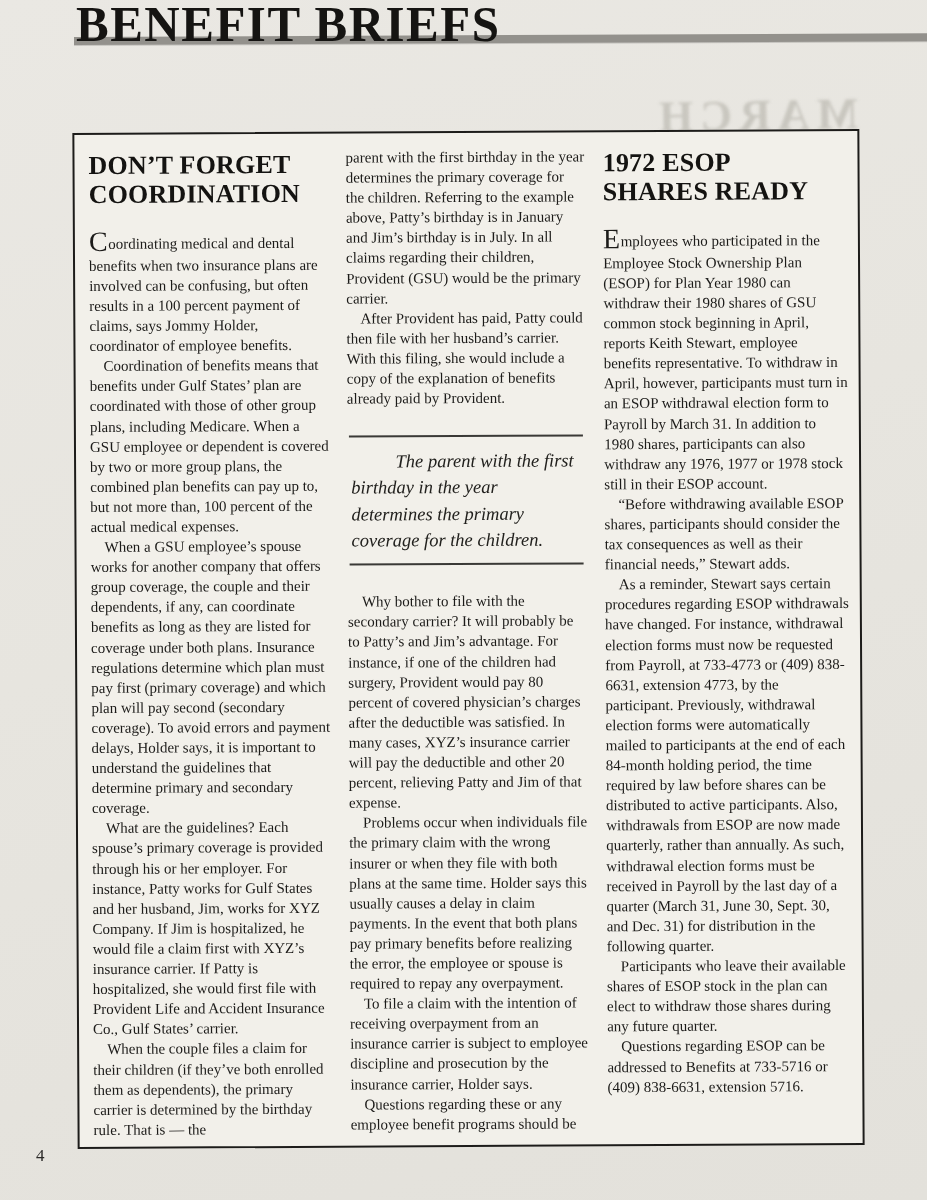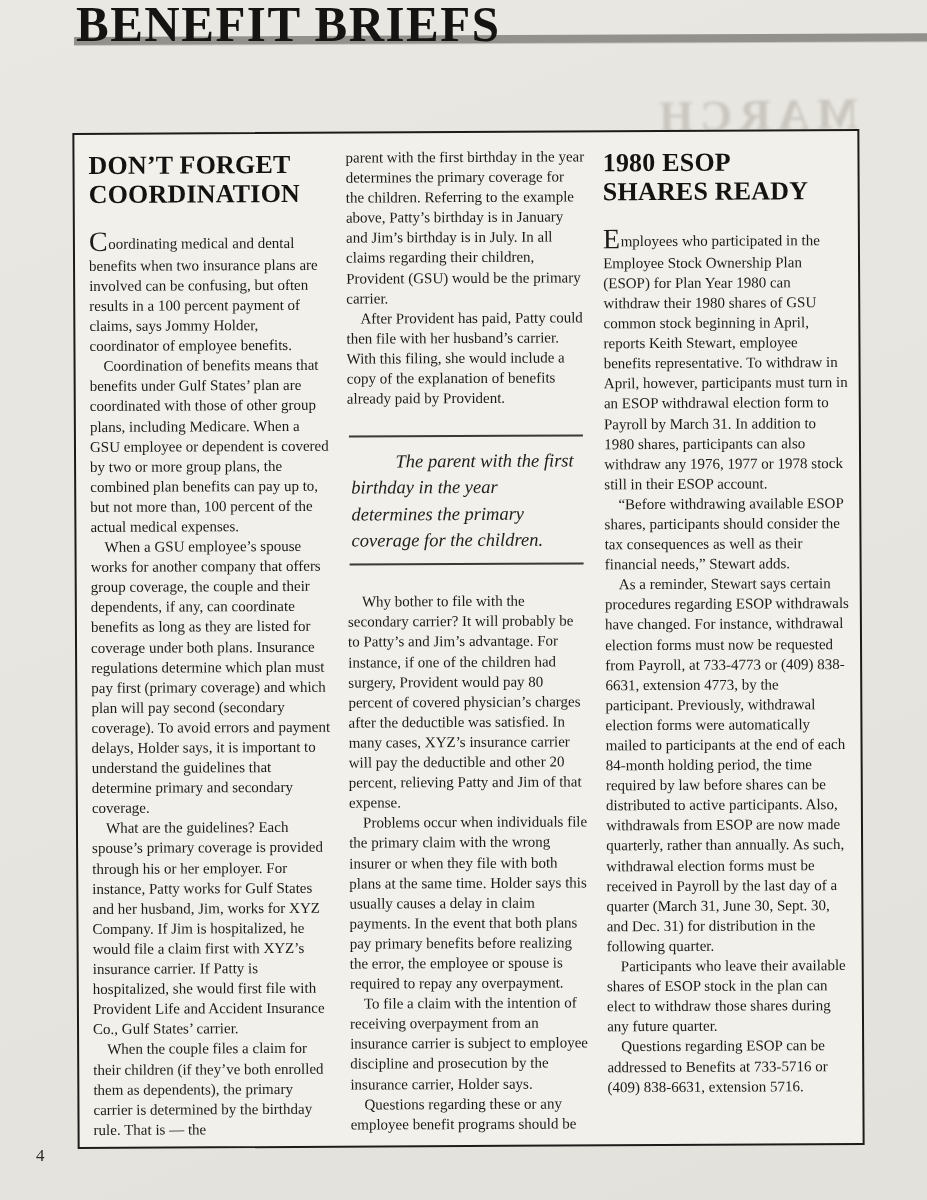--- a/index.html
+++ b/index.html
@@ -137,21 +137,21 @@
         <div class="pullquote-text">The parent with the first birthday in the year determines the primary coverage for the children.</div>
       </div>
       <p>Why bother to file with the secondary carrier? It will probably be to Patty’s and Jim’s advantage. For instance, if one of the children had surgery, Provident would pay 80 percent of covered physician’s charges after the deductible was satisfied. In many cases, XYZ’s insurance carrier will pay the deductible and other 20 percent, relieving Patty and Jim of that expense.</p>
       <p>Problems occur when individuals file the primary claim with the wrong insurer or when they file with both plans at the same time. Holder says this usually causes a delay in claim payments. In the event that both plans pay primary benefits before realizing the error, the employee or spouse is required to repay any overpayment.</p>
       <p>To file a claim with the intention of receiving overpayment from an insurance carrier is subject to employee discipline and prosecution by the insurance carrier, Holder says.</p>
       <p>Questions regarding these or any employee benefit programs should be referred to 733-5715 or 733-2754.</p>
     </div>
 
     <div class="col">
       <h2 class="article-heading">
-        <span>1980 ESOP</span><br>
+        <span>1972 ESOP</span><br>
         <span>SHARES READY</span>
       </h2>
       <p class="lead"><span class="drop-cap">E</span><span>mployees who participated in the Employee Stock Ownership Plan (ESOP) for Plan Year 1980 can withdraw their 1980 shares of GSU common stock beginning in April, reports Keith Stewart, employee benefits representative. To withdraw in April, however, participants must turn in an ESOP withdrawal election form to Payroll by March 31. In addition to 1980 shares, participants can also withdraw any 1976, 1977 or 1978 stock still in their ESOP account.</span></p>
       <p>“Before withdrawing available ESOP shares, participants should consider the tax consequences as well as their financial needs,” Stewart adds.</p>
       <p>As a reminder, Stewart says certain procedures regarding ESOP withdrawals have changed. For instance, withdrawal election forms must now be requested from Payroll, at 733-4773 or (409) 838-6631, extension 4773, by the participant. Previously, withdrawal election forms were automatically mailed to participants at the end of each 84-month holding period, the time required by law before shares can be distributed to active participants. Also, withdrawals from ESOP are now made quarterly, rather than annually. As such, withdrawal election forms must be received in Payroll by the last day of a quarter (March 31, June 30, Sept. 30, and Dec. 31) for distribution in the following quarter.</p>
       <p>Participants who leave their available shares of ESOP stock in the plan can elect to withdraw those shares during any future quarter.</p>
       <p>Questions regarding ESOP can be addressed to Benefits at 733-5716 or (409) 838-6631, extension 5716.</p>
     </div>
 
   </div>

